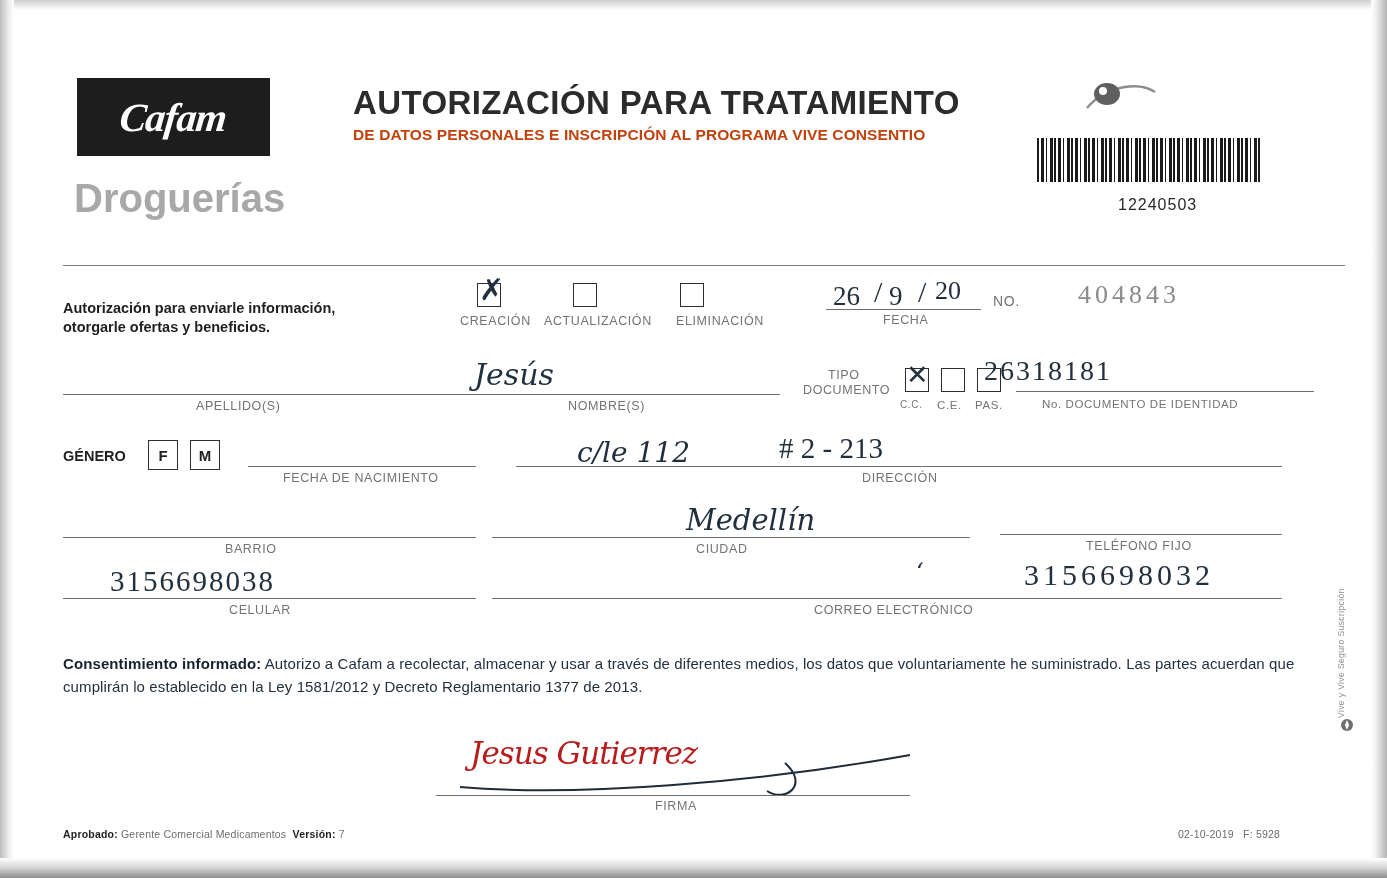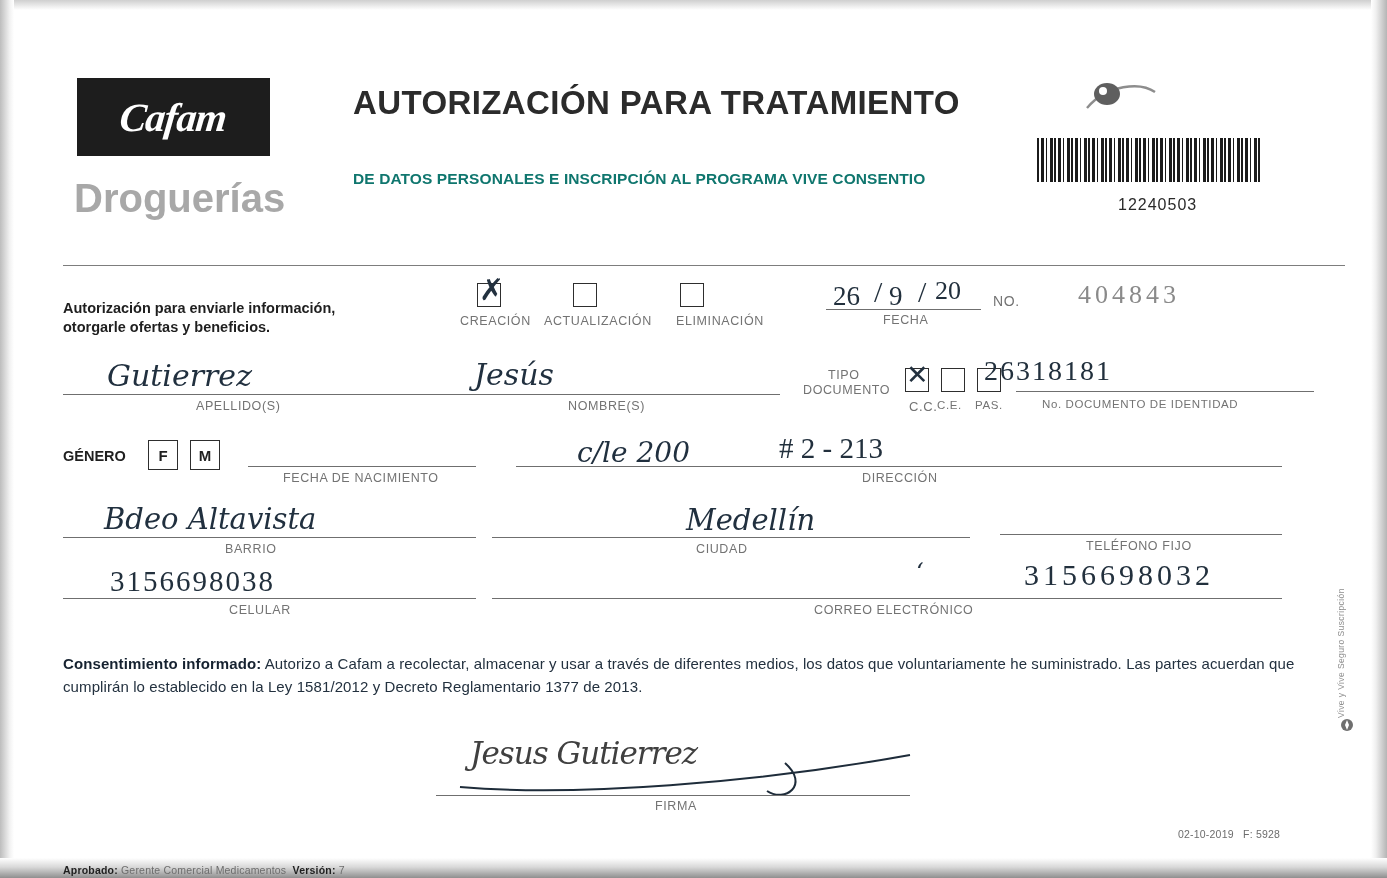--- a/index.html
+++ b/index.html
@@ -66,23 +66,22 @@
     font-size: 33px;
     font-weight: bold;
     color: #2b2b2b;
     letter-spacing: 0.4px;
   }
   .title-sub {
     position: absolute;
     left: 353px; top: 126px;
     font-size: 15.5px;
     font-weight: bold;
-    color: #0f766e;
+    color: #c2410c;
     letter-spacing: 0.1px;
-    margin-top: 44px;
   }
   .eye-mark {
     position: absolute;
     left: 1085px; top: 80px;
     width: 72px; height: 36px;
   }
   .barcode {
     position: absolute;
     left: 1037px; top: 138px;
     width: 223px; height: 44px;
@@ -181,21 +180,20 @@
   }
   .consent b { font-weight: bold; color: #162230; }
 
   
   .footer-left {
     position: absolute;
     left: 63px; top: 828px;
     font-size: 10.5px;
     color: #6d6d6d;
     letter-spacing: 0.2px;
-    margin-top: 36px;
   }
   .footer-left b { color: #1f1f1f; }
   .footer-right {
     position: absolute;
     left: 1178px; top: 828px;
     font-size: 10.5px;
     color: #6d6d6d;
     letter-spacing: 0.2px;
   }
   .side-vert {
@@ -212,21 +210,21 @@
     position: absolute;
     left: 1340px; top: 718px;
     width: 14px; height: 14px;
   }
   .signature {
     position: absolute;
     left: 470px; top: 735px;
     font-family: "DejaVu Serif", serif;
     font-style: italic;
     font-size: 31px;
-    color: #404040;
+    color: #b91c1c;
     white-space: nowrap;
     letter-spacing: -1px;
   }
 </style>
 </head>
 <body>
 
 <div class="page">
 
   <div class="scan-edge-top"></div>
@@ -270,34 +268,33 @@
   <div class="hw-num" style="left:874px; top:275px; font-size:30px;">/</div>
   <div class="hw-num" style="left:889px; top:281px; font-size:27px;">9</div>
   <div class="hw-num" style="left:918px; top:275px; font-size:30px;">/</div>
   <div class="hw-num" style="left:935px; top:276px; font-size:26px;">20</div>
   <div class="line" style="left:826px; top:309px; width:155px;"></div>
   <div class="lbl" style="left:883px; top:313px;">FECHA</div>
 
   <div class="lbl" style="left:993px; top:293px; font-size:14px;">NO.</div>
   <div class="stamp-num" style="left:1078px; top:280px; font-size:26px;">404843</div>
 
-  <div class="hw" style="left:107px; top:358px; font-size:30px;">Gutierrez</div>
   <div class="line" style="left:63px; top:394px; width:413px;"></div>
   <div class="lbl" style="left:196px; top:399px;">APELLIDO(S)</div>
 
   <div class="hw" style="left:474px; top:357px; font-size:30px;">Jesús</div>
   <div class="line" style="left:436px; top:394px; width:344px;"></div>
   <div class="lbl" style="left:568px; top:399px;">NOMBRE(S)</div>
 
   <div class="lbl" style="left:828px; top:368px;">TIPO</div>
   <div class="lbl" style="left:803px; top:383px;">DOCUMENTO</div>
 
   <div class="box" style="left:905px; top:368px; width:22px; height:22px;"></div>
   <div class="hw-x" style="left:906px; top:359px; font-size:27px;">✕</div>
-  <div class="lbl" style="left:900px; top:399px; font-size:13px;margin-left:9px;">C.C.</div>
+  <div class="lbl" style="left:900px; top:399px; font-size:10px;">C.C.</div>
 
   <div class="box" style="left:941px; top:368px; width:22px; height:22px;"></div>
   <div class="lbl" style="left:937px; top:399px; font-size:11.5px;">C.E.</div>
 
   <div class="box" style="left:977px; top:368px; width:22px; height:22px;"></div>
   <div class="lbl" style="left:975px; top:399px; font-size:11.5px;">PAS.</div>
 
   <div class="hw-num" style="left:984px; top:355px; font-size:28px; letter-spacing:2px;">26318181</div>
   <div class="line" style="left:1016px; top:391px; width:298px;"></div>
   <div class="lbl" style="left:1042px; top:398px; font-size:11.5px;">No. DOCUMENTO DE IDENTIDAD</div>
@@ -307,26 +304,25 @@
     <span>F</span>
   </div>
   <div class="gender-box" style="left:190px; top:440px; width:28px; height:28px;">
     <span>M</span>
   </div>
 
   <div class="hw" style="left:258px; top:440px; font-size:19px; color:#b9b9b9;"></div>
   <div class="line" style="left:248px; top:466px; width:228px;"></div>
   <div class="lbl" style="left:283px; top:471px;">FECHA DE NACIMIENTO</div>
 
-  <div class="hw" style="left:577px; top:436px; font-size:28px;">c/le 200</div>
+  <div class="hw" style="left:577px; top:436px; font-size:28px;">c/le 112</div>
   <div class="hw-num" style="left:779px; top:432px; font-size:29px;"># 2 - 213</div>
   <div class="line" style="left:516px; top:466px; width:766px;"></div>
   <div class="lbl" style="left:862px; top:471px;">DIRECCIÓN</div>
 
-  <div class="hw" style="left:104px; top:502px; font-size:29px;">Bdeo Altavista</div>
   <div class="line" style="left:63px; top:537px; width:413px;"></div>
   <div class="lbl" style="left:225px; top:542px;">BARRIO</div>
 
   <div class="hw" style="left:686px; top:503px; font-size:29px;">Medellín</div>
   <div class="line" style="left:492px; top:537px; width:478px;"></div>
   <div class="lbl" style="left:696px; top:542px;">CIUDAD</div>
 
   <div class="line" style="left:1000px; top:534px; width:282px;"></div>
   <div class="lbl" style="left:1086px; top:539px;">TELÉFONO FIJO</div>
 

